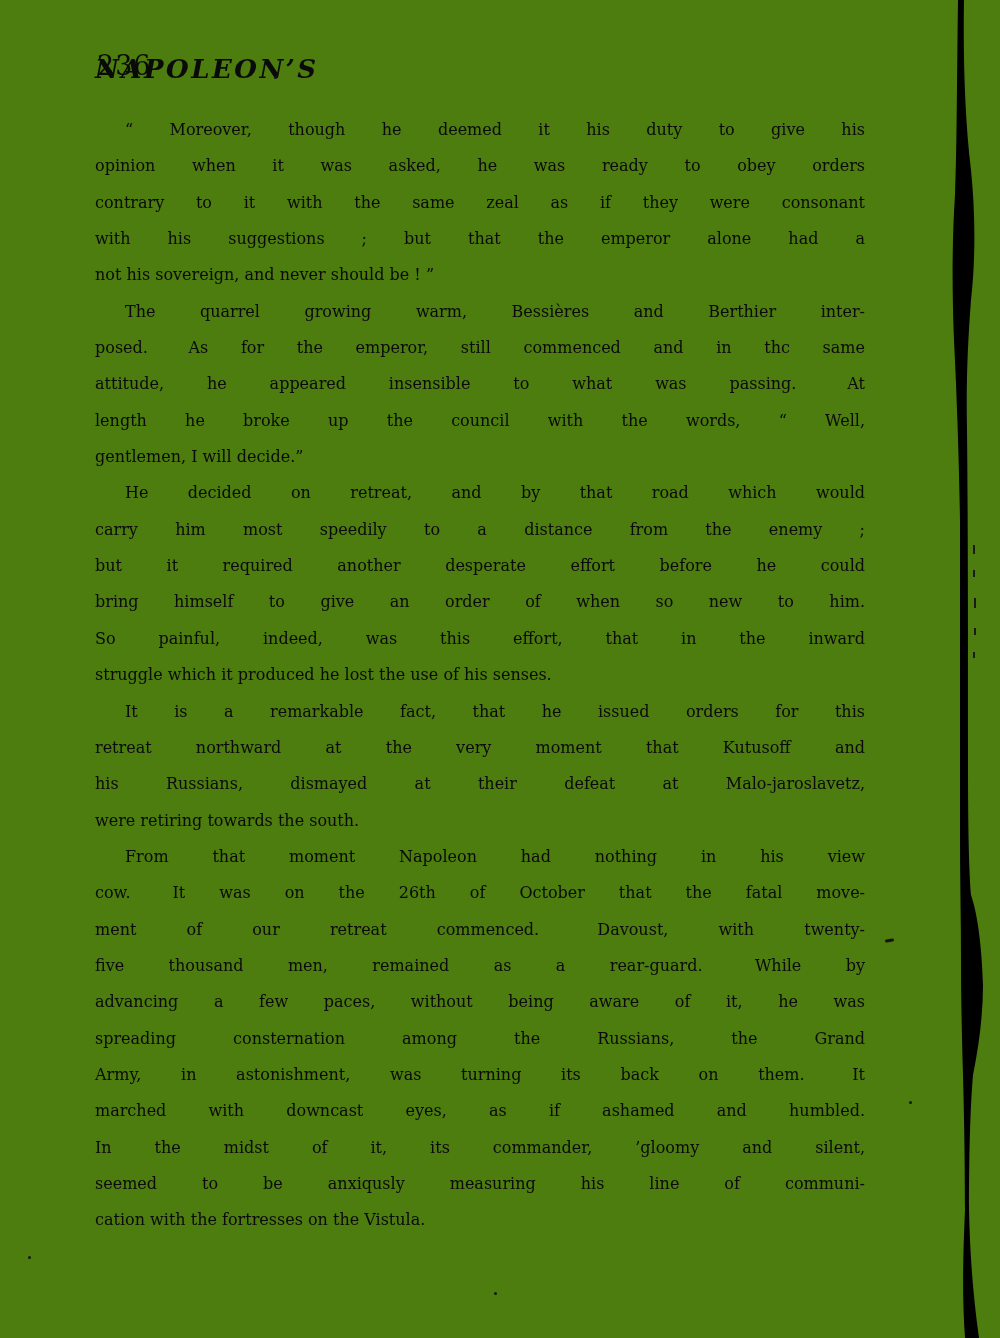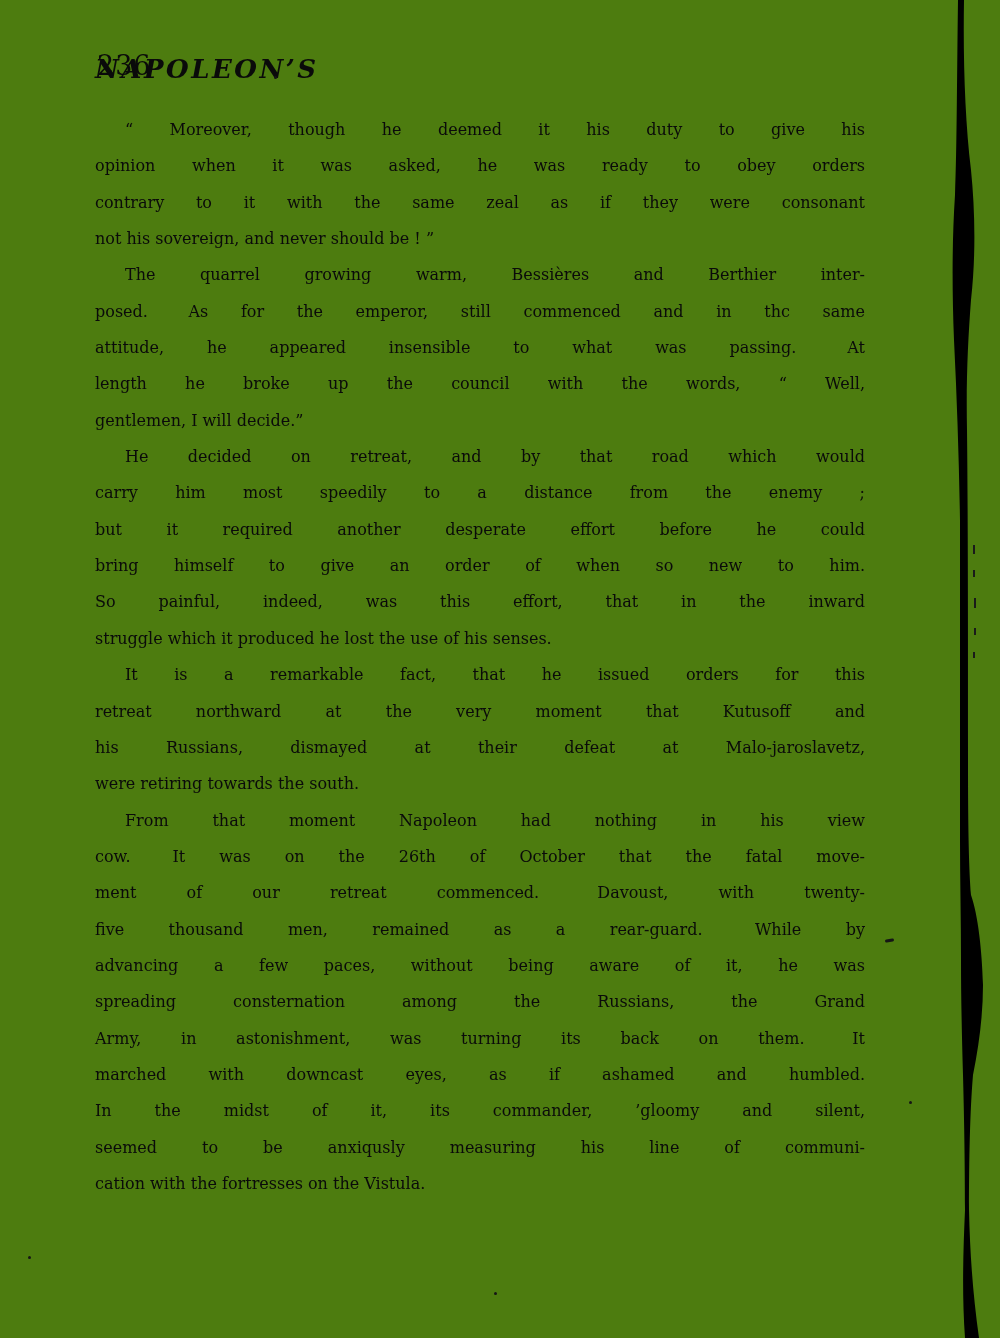--- a/index.html
+++ b/index.html
@@ -96,20 +96,21 @@
   <div class="header-row">
     <span class="pagenum">236</span>
     <span class="running">NAPOLEON’S</span>
   </div>
 
   <div class="text-block">
       <div class="para">
         <div class="line first">“ Moreover, though he deemed it his duty to give his</div>
         <div class="line">opinion when it was asked, he was ready to obey orders</div>
         <div class="line">contrary to it with the same zeal as if they were consonant</div>
+        <div class="line">with his suggestions ; but that the emperor alone had a</div>
         <div class="line lastline">not his sovereign, and never should be ! ”</div>
       </div>
       <div class="para">
         <div class="line first">The quarrel growing warm, Bessières and Berthier inter-</div>
         <div class="line">posed.  As for the emperor, still commenced and in thc same</div>
         <div class="line">attitude, he appeared insensible to what was passing.  At</div>
         <div class="line">length he broke up the council with the words, “ Well,</div>
         <div class="line lastline">gentlemen, I will decide.”</div>
       </div>
       <div class="para">

